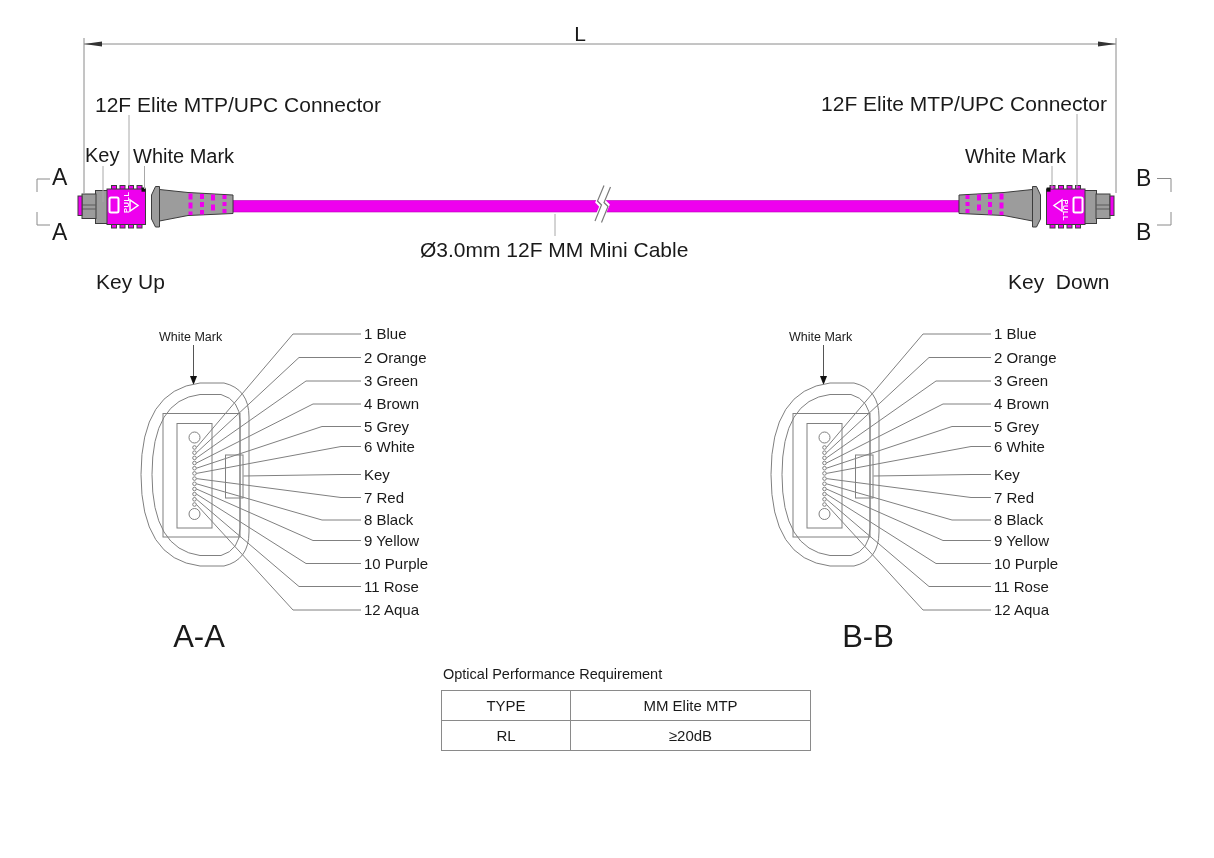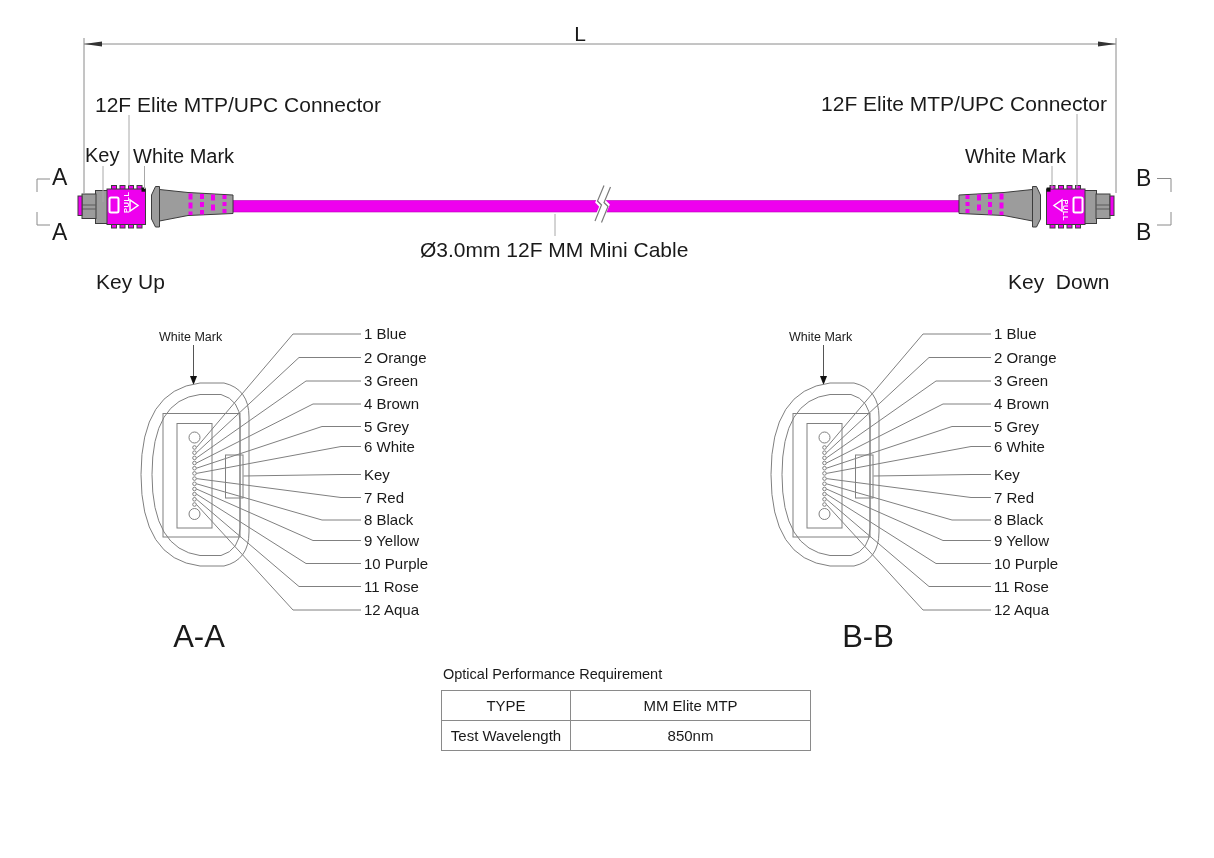--- a/index.html
+++ b/index.html
@@ -217,19 +217,19 @@
 </svg>
 
 <div id="perf-title">Optical Performance Requirement</div>
 <table id="perf-table">
   <tbody>
     <tr>
       <td class="c1">TYPE</td>
       <td class="c2">MM Elite MTP</td>
     </tr>
     <tr>
-      <td class="c1">Test Wavelength</td>
-      <td class="c2">850nm</td>
+      <td class="c1">RL</td>
+      <td class="c2">≥20dB</td>
     </tr>
   </tbody>
 </table>
 
 </div>
 
 </body></html>

